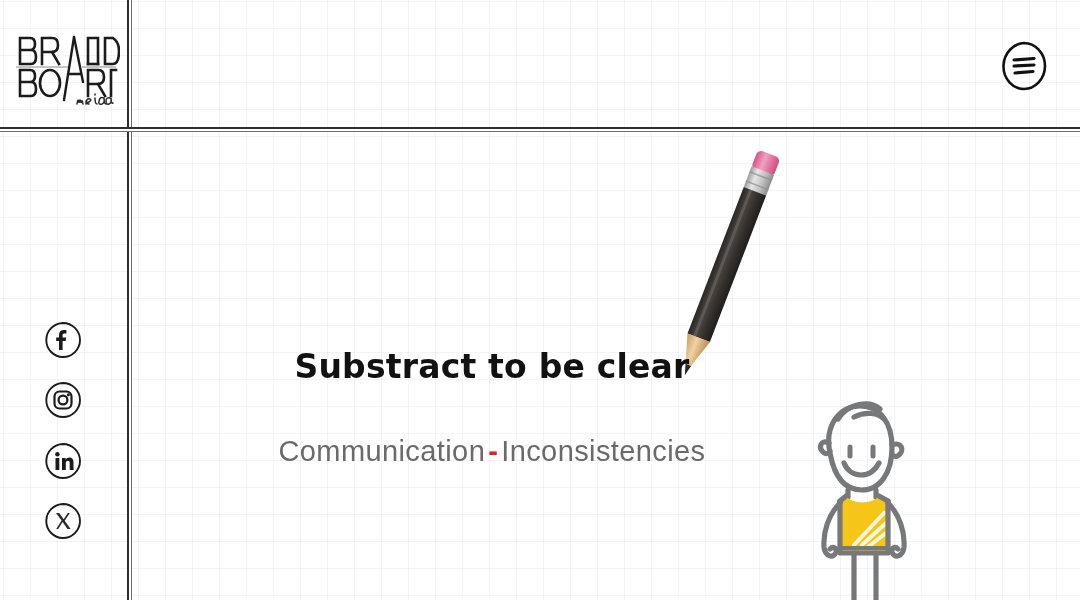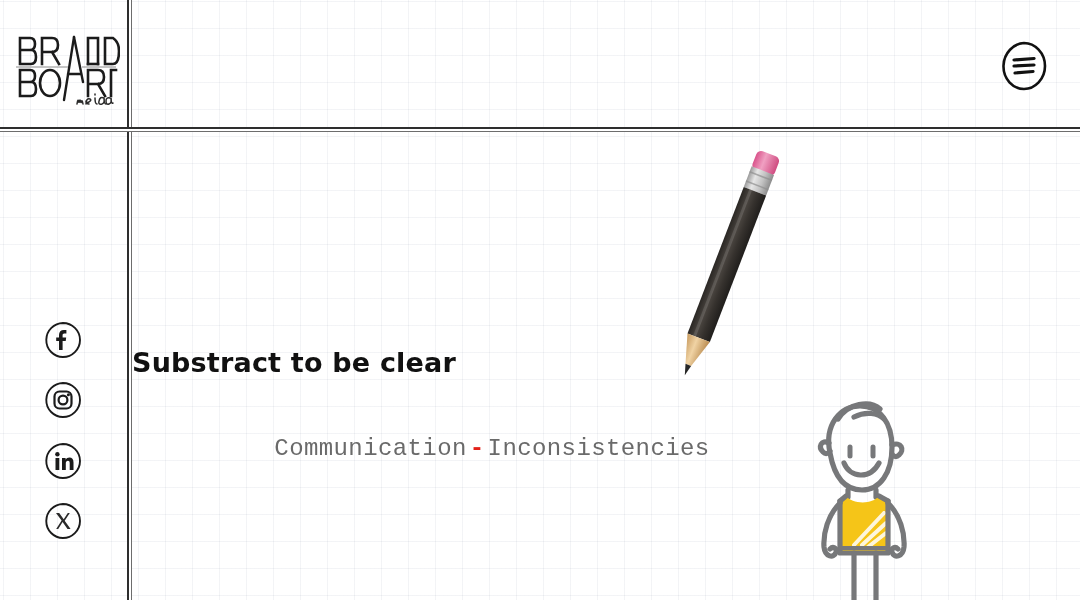--- a/index.html
+++ b/index.html
@@ -105,37 +105,37 @@
     position: absolute;
     left: 132px; top: 132px;
     width: 948px; height: 468px;
     z-index: 10;
   }
 
   .headline {
     position: absolute;
     left: 0; top: 215px;
     width: 720px;
-    text-align: left;
+    text-align: center;
     font-family: "DejaVu Sans", sans-serif;
     font-weight: 700;
-    font-size: 27px;
+    font-size: 33px;
     letter-spacing: 0.2px;
     color: #111111;
     white-space: nowrap;
   }
 
   .subline {
     position: absolute;
     left: 0; top: 303px;
     width: 720px;
     text-align: center;
-    font-family: Liberation Mono, monospace;
+    font-family: Liberation Sans, sans-serif;
     font-weight: 400;
-    font-size: 24px;
+    font-size: 29px;
     letter-spacing: 0.4px;
     color: #6a6a6a;
     white-space: nowrap;
   }
   .subline .minus {
     color: #e32119;
     font-weight: 700;
     padding: 0 3px;
   }
 

